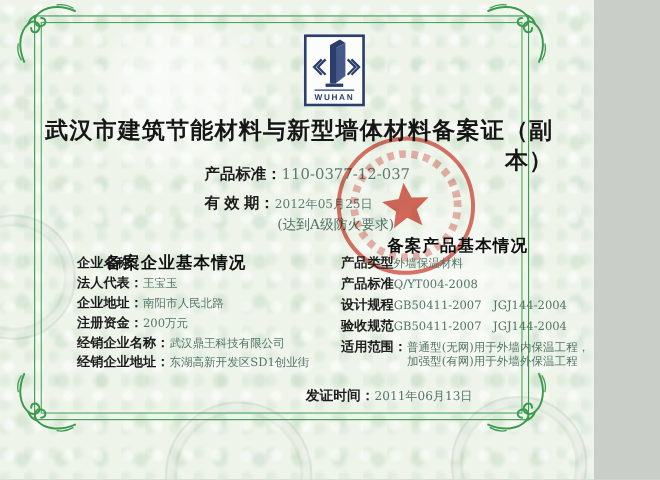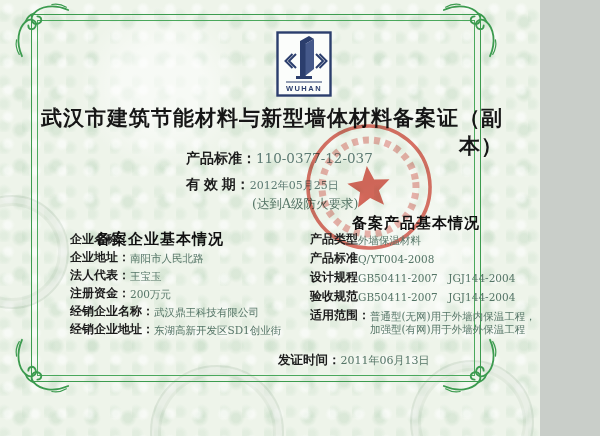--- a/index.html
+++ b/index.html
@@ -145,28 +145,28 @@
   </svg>
 
   <div class="sec-header left">备案企业基本情况</div>
   <div class="sec-header right">备案产品基本情况</div>
 
   <div class="col left">
     <div class="row">
       <span class="lab">企业名称：</span>
     </div>
     <div class="row">
+      <span class="lab">法人代表：</span>
+      <span class="val">王宝玉</span>
+    </div>
+    <div class="row">
       <span class="lab">企业地址：</span>
       <span class="val">南阳市人民北路</span>
     </div>
     <div class="row">
-      <span class="lab">法人代表：</span>
-      <span class="val">王宝玉</span>
-    </div>
-    <div class="row">
       <span class="lab">注册资金：</span>
       <span class="val">200万元</span>
     </div>
     <div class="row">
       <span class="lab">经销企业名称：</span>
       <span class="val">武汉鼎王科技有限公司</span>
     </div>
     <div class="row">
       <span class="lab">经销企业地址：</span>
       <span class="val">东湖高新开发区SD1创业街</span>

